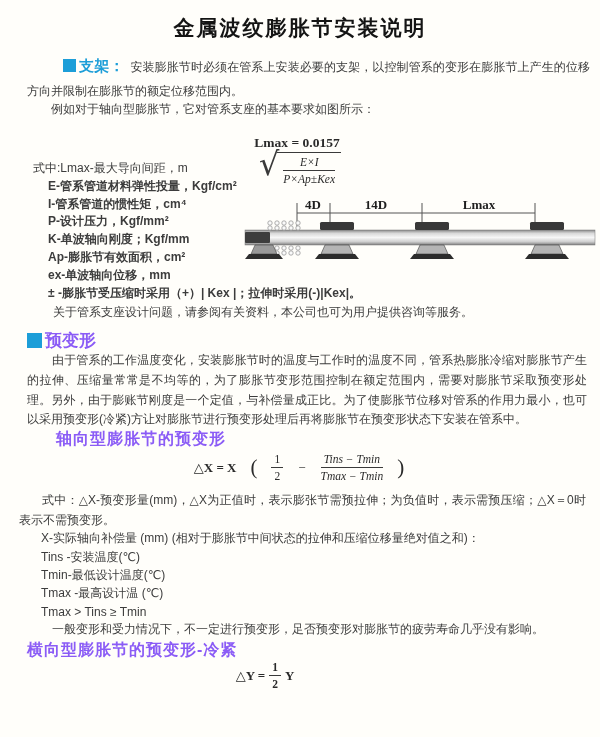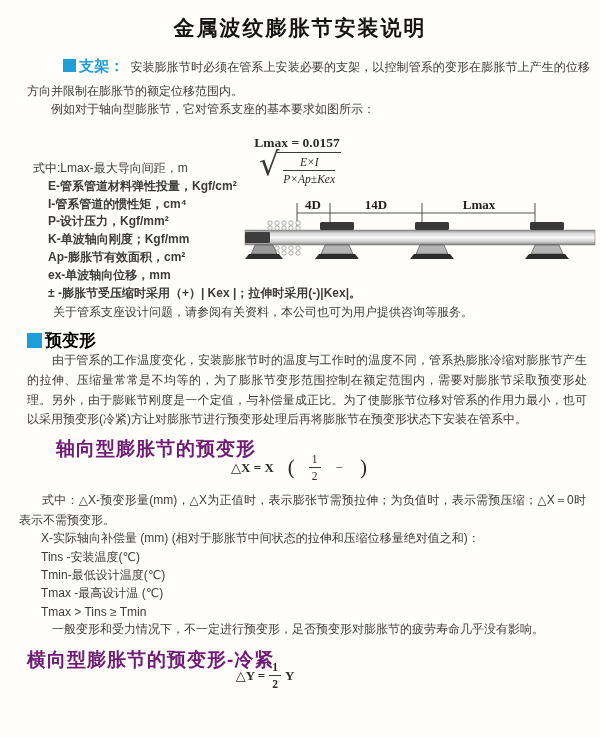--- a/index.html
+++ b/index.html
@@ -25,24 +25,24 @@
   .sqrt-body{border-top:1.5px solid #3a3a3a;padding:2px 6px 0 6px;margin-top:1px;}
   .frac{display:inline-block;text-align:center;vertical-align:middle;font-size:11.5px;
         line-height:1.25;}
   .frac .fn{display:block;border-bottom:1px solid #3a3a3a;padding:0 3px 1px;}
   .frac .fd{display:block;padding-top:1px;}
   .i{font-style:italic;}
   .defs{top:160px;left:33px;font-size:12px;line-height:17.8px;white-space:nowrap;}
   .defs .ind{padding-left:15px;font-weight:bold;}
   .defs .ind2{padding-left:20px;margin-top:2px;}
   .diagram{top:193px;left:243px;width:354px;height:78px;}
-  .sec-h2{top:329px;left:27px;color:#000000;font-weight:bold;font-size:17px;}
+  .sec-h2{top:329px;left:27px;color:#8b5cf6;font-weight:bold;font-size:17px;}
   .p3{top:351px;left:27px;right:13px;text-align:justify;text-indent:25px;font-size:12px;
       line-height:19.8px;}
-  .sub-h{color:#701a75;font-weight:bold;font-size:19px;letter-spacing:1px;margin-top:7px;}
+  .sub-h{color:#8b5cf6;font-weight:bold;font-size:16px;letter-spacing:1px;}
   .h-axial{top:429px;left:56px;}
   .f-x{top:452px;font-size:13px;font-weight:bold;gap:12px;}
   .f-x .frac{font-weight:normal;font-size:11.5px;}
   .bigp{font-size:21px;font-weight:normal;margin:0 2px;vertical-align:middle;}
   .op{margin:0 3px;font-weight:normal;}
   .p4{top:490px;left:19px;right:14px;text-align:justify;text-indent:23px;font-size:12px;
       line-height:20px;}
   .xdef{top:530px;left:41px;font-size:12px;}
   .temps{top:548px;left:41px;font-size:12px;line-height:18.2px;}
   .note{top:621px;left:52px;font-size:12px;}
@@ -166,20 +166,24 @@
   <div class="abs sub-h h-axial">轴向型膨胀节的预变形</div>
 
   <div class="abs formula f-x">
     <span>△X = X</span>
     <span class="bigp">(</span>
     <span class="frac">
       <span class="fn">1</span>
       <span class="fd">2</span>
     </span>
     <span class="op">−</span>
+    <span class="frac">
+      <span class="fn i">Tins − Tmin</span>
+      <span class="fd i">Tmax − Tmin</span>
+    </span>
     <span class="bigp">)</span>
   </div>
 
   <div class="abs p4">式中：△X-预变形量(mm)，△X为正值时，表示膨张节需预拉伸；为负值时，表示需预压缩；△X＝0时表示不需预变形。</div>
 
   <div class="abs xdef">X-实际轴向补偿量 (mm) (相对于膨胀节中间状态的拉伸和压缩位移量绝对值之和)：</div>
 
   <div class="abs temps">
     <div>Tins -安装温度(℃)</div>
     <div>Tmin-最低设计温度(℃)</div>

